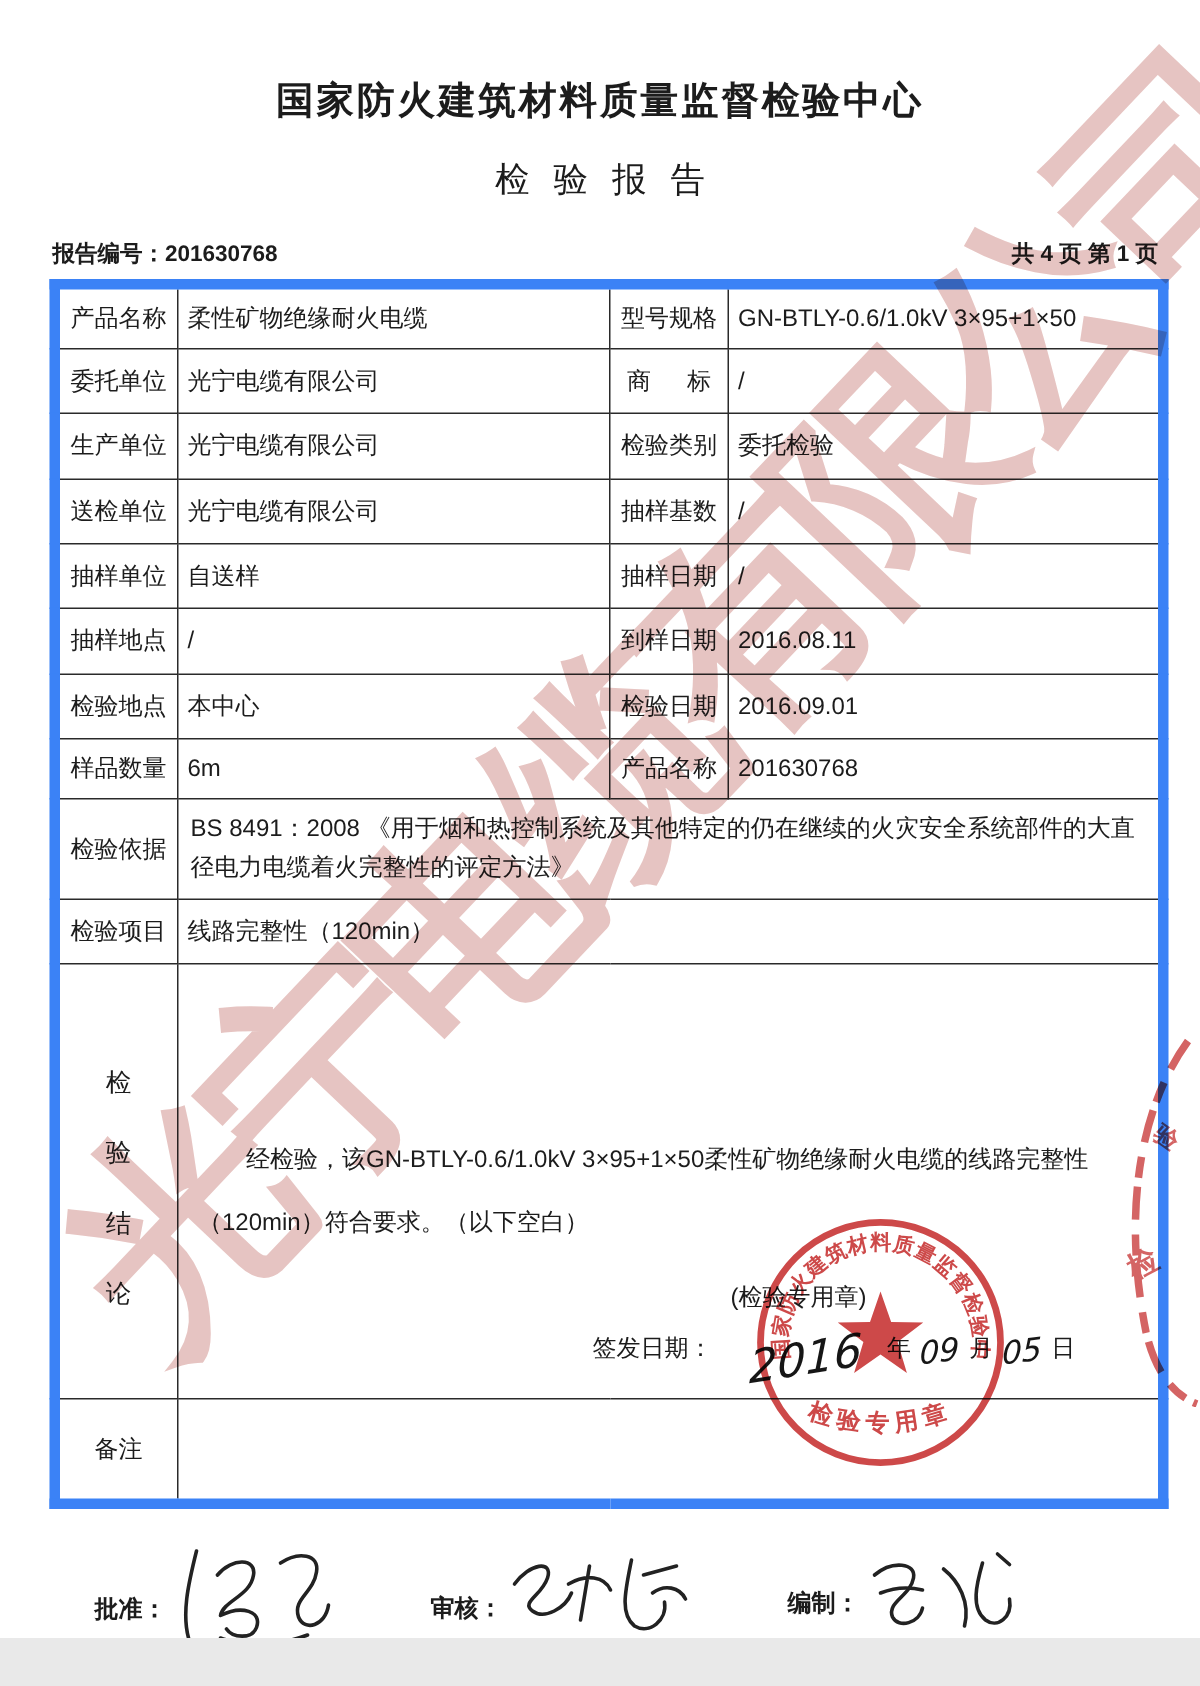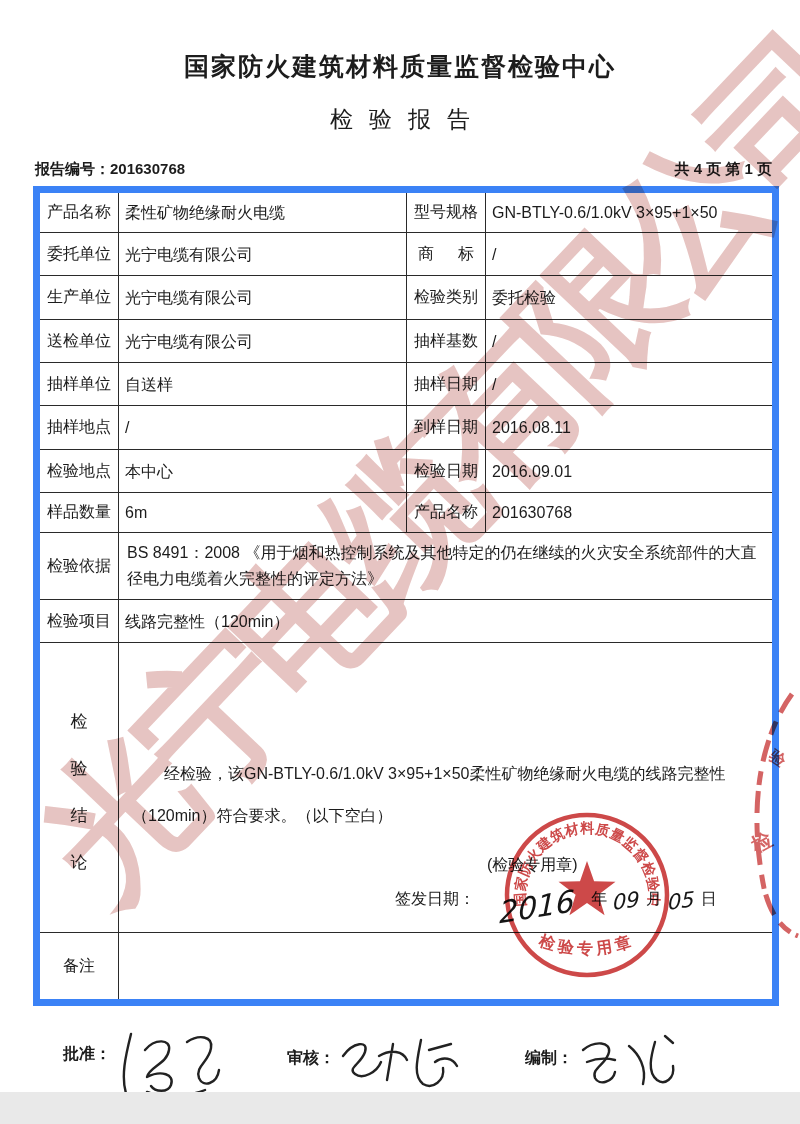--- a/index.html
+++ b/index.html
@@ -31,21 +31,21 @@
     text-indent:2em;}
   .seal-note{position:absolute;left:368px;top:212px;font-size:16px;}
   .date-line{position:absolute;left:276px;top:246px;display:flex;align-items:flex-start;
     font-size:16px;white-space:nowrap;}
   .hand{font-family:"DejaVu Sans",sans-serif;font-style:italic;display:inline-block;
     color:#161616;}
   .hand-year{font-size:30px;transform:rotate(-9deg) skewX(-10deg);margin:0 14px 0 24px;}
   .hand-md{font-size:21px;transform:rotate(-7deg) skewX(-8deg);margin:0 4px;}
   .ymd{margin:0 2px;}
   .footer-signs{position:absolute;left:35px;top:1012px;width:737px;height:100px;}
-  .sign-group{position:absolute;display:flex;align-items:flex-start;}
+  .sign-group{position:absolute;display:flex;align-items:center;}
   .sign-group .slabel{font-size:16px;font-weight:600;padding-top:22px;}
   .sig{stroke:#222;stroke-width:2.4;fill:none;stroke-linecap:round;stroke-linejoin:round;}
   .stamp{position:absolute;left:491px;top:799px;mix-blend-mode:multiply;opacity:.88;
     pointer-events:none;}
   .stamp-edge{position:absolute;left:742px;top:688px;mix-blend-mode:multiply;opacity:.75;
     pointer-events:none;}
   .watermark{
     position:absolute;left:-230px;top:368px;width:1360px;text-align:center;
     font-size:152px;font-weight:bold;letter-spacing:-14px;white-space:nowrap;
     transform:rotate(-46.5deg);opacity:.42;mix-blend-mode:multiply;

